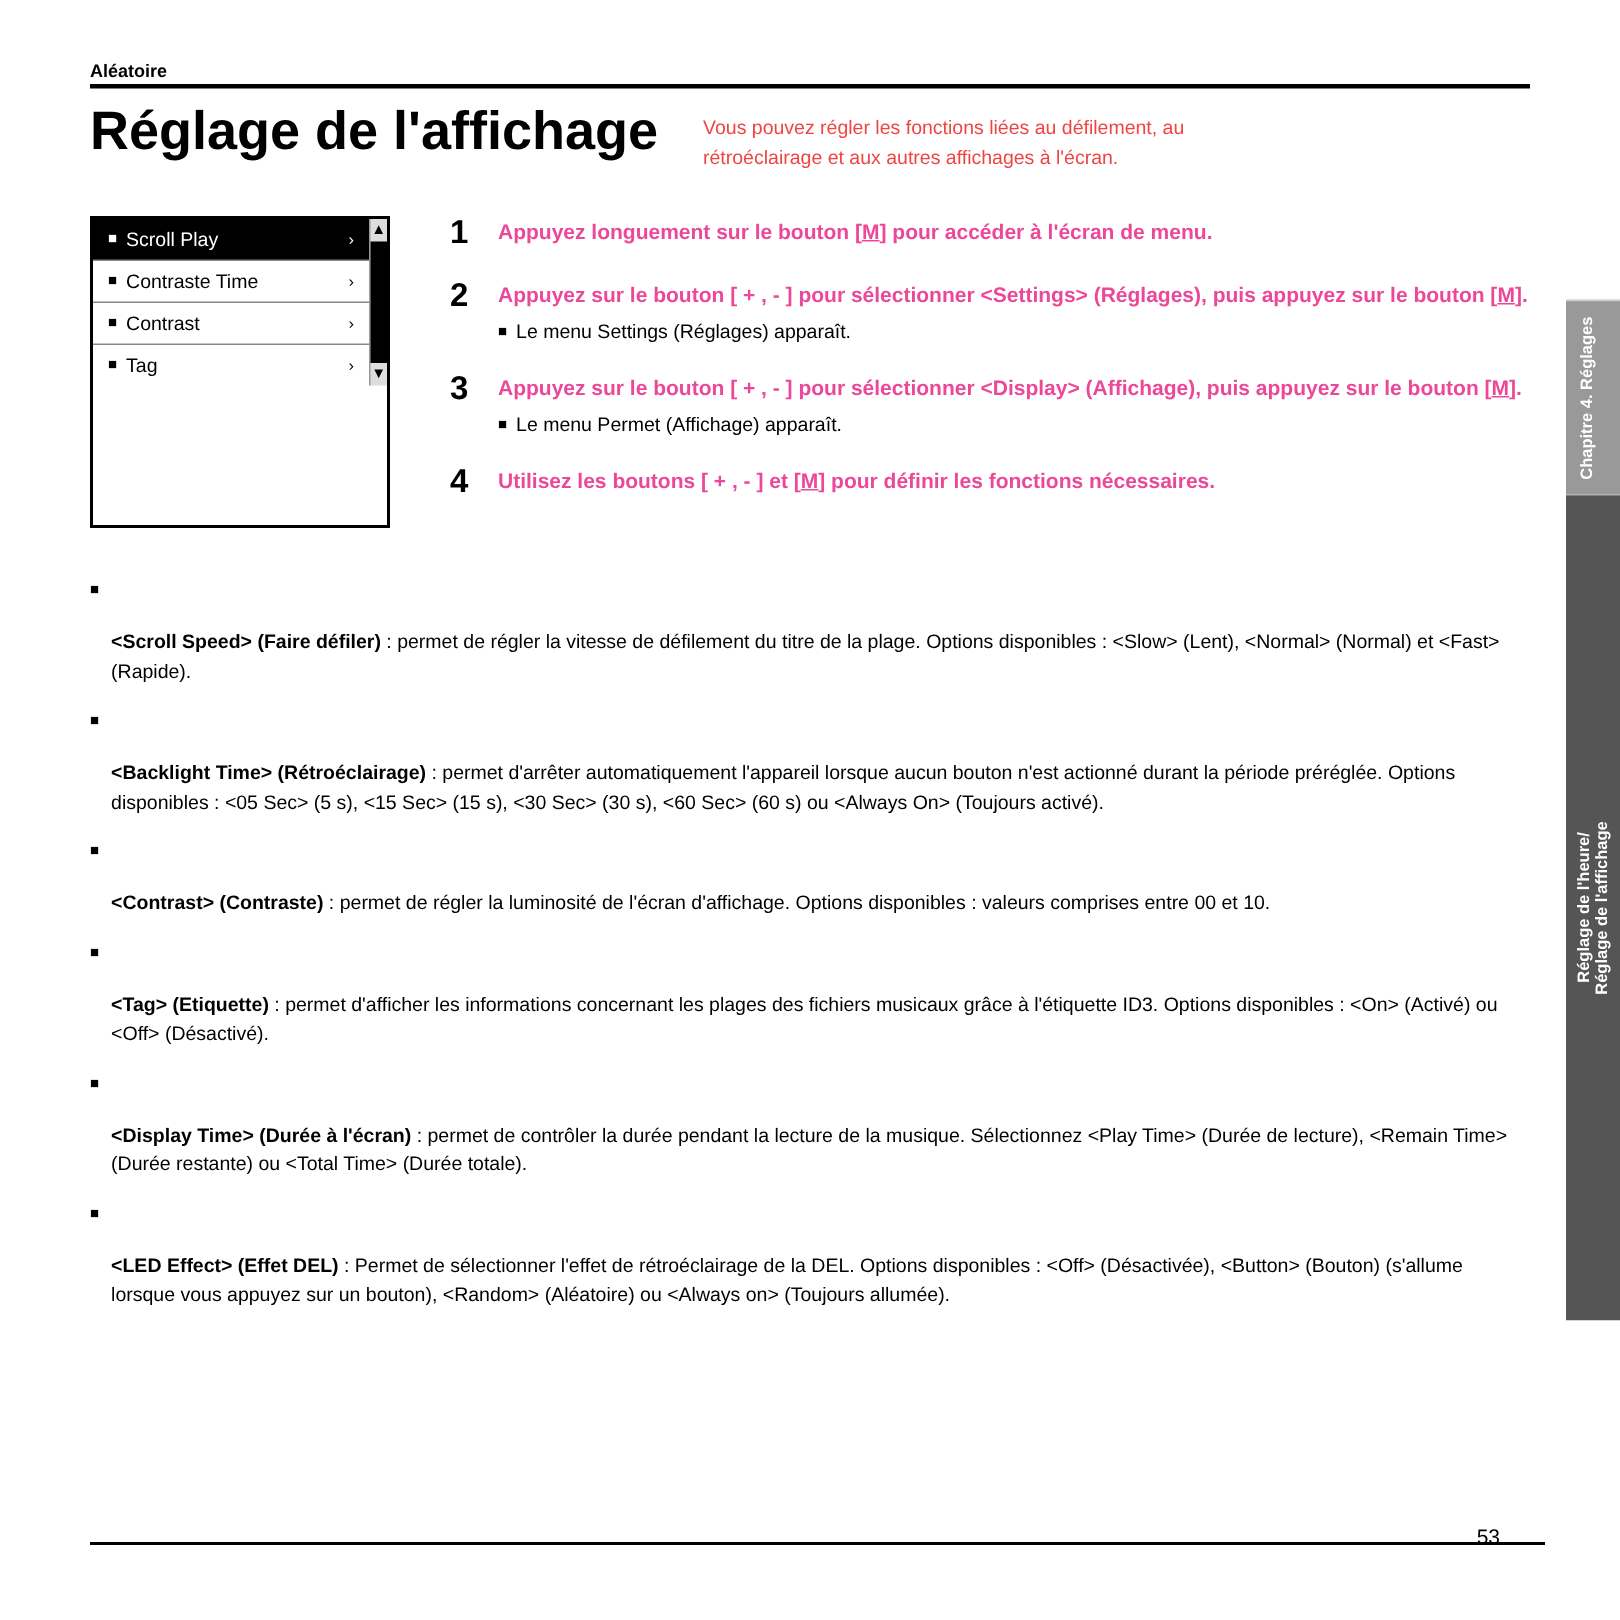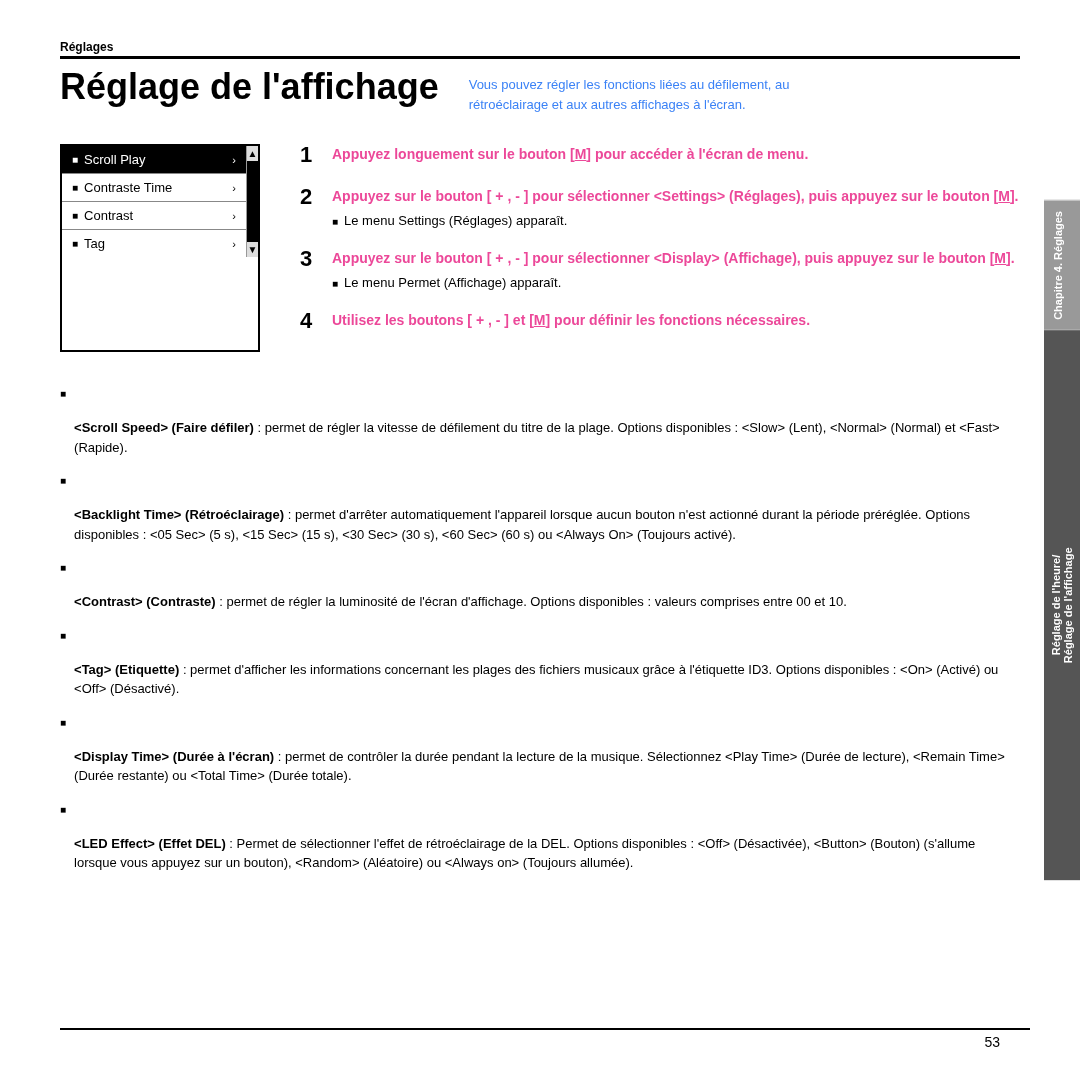--- a/index.html
+++ b/index.html
@@ -42,21 +42,21 @@
       font-size: 36px;
       font-weight: bold;
       color: #000;
       white-space: nowrap;
       margin-right: 30px;
       line-height: 1.1;
     }
 
     .page-subtitle {
       font-size: 13px;
-      color: #3b82f6;
+      color: #ef4444;
       line-height: 1.5;
       padding-top: 8px;
       max-width: 400px;
     }
 
     
     .content-area {
       display: flex;
       gap: 40px;
       margin-bottom: 30px;
@@ -247,21 +247,21 @@
     .sidebar-bottom-text {
       display: flex;
       flex-direction: column;
       align-items: center;
       gap: 0;
     }
 
     
     .page-number {
       position: absolute;
-      bottom: 30px;
+      bottom: 48px;
       right: 80px;
       font-size: 14px;
       color: #000;
       margin-top: 44px;
     }
 
     
     .bottom-line {
       position: absolute;
       bottom: 50px;
@@ -274,21 +274,21 @@
     .bold-m {
       font-weight: bold;
       text-decoration: underline;
     }
   </style>
 </head>
 <body>
 
 <div class="page-container">
 
-  <div class="breadcrumb-label">Réglages</div>
+  <div class="breadcrumb-label">Aléatoire</div>
 
   <div class="page-header">
     <div class="page-title">Réglage de l'affichage</div>
     <div class="page-subtitle">
       <span>Vous pouvez régler les fonctions liées au défilement, au</span><br>
       <span>rétroéclairage et aux autres affichages à l'écran.</span>
     </div>
   </div>
 
   <div class="content-area">

